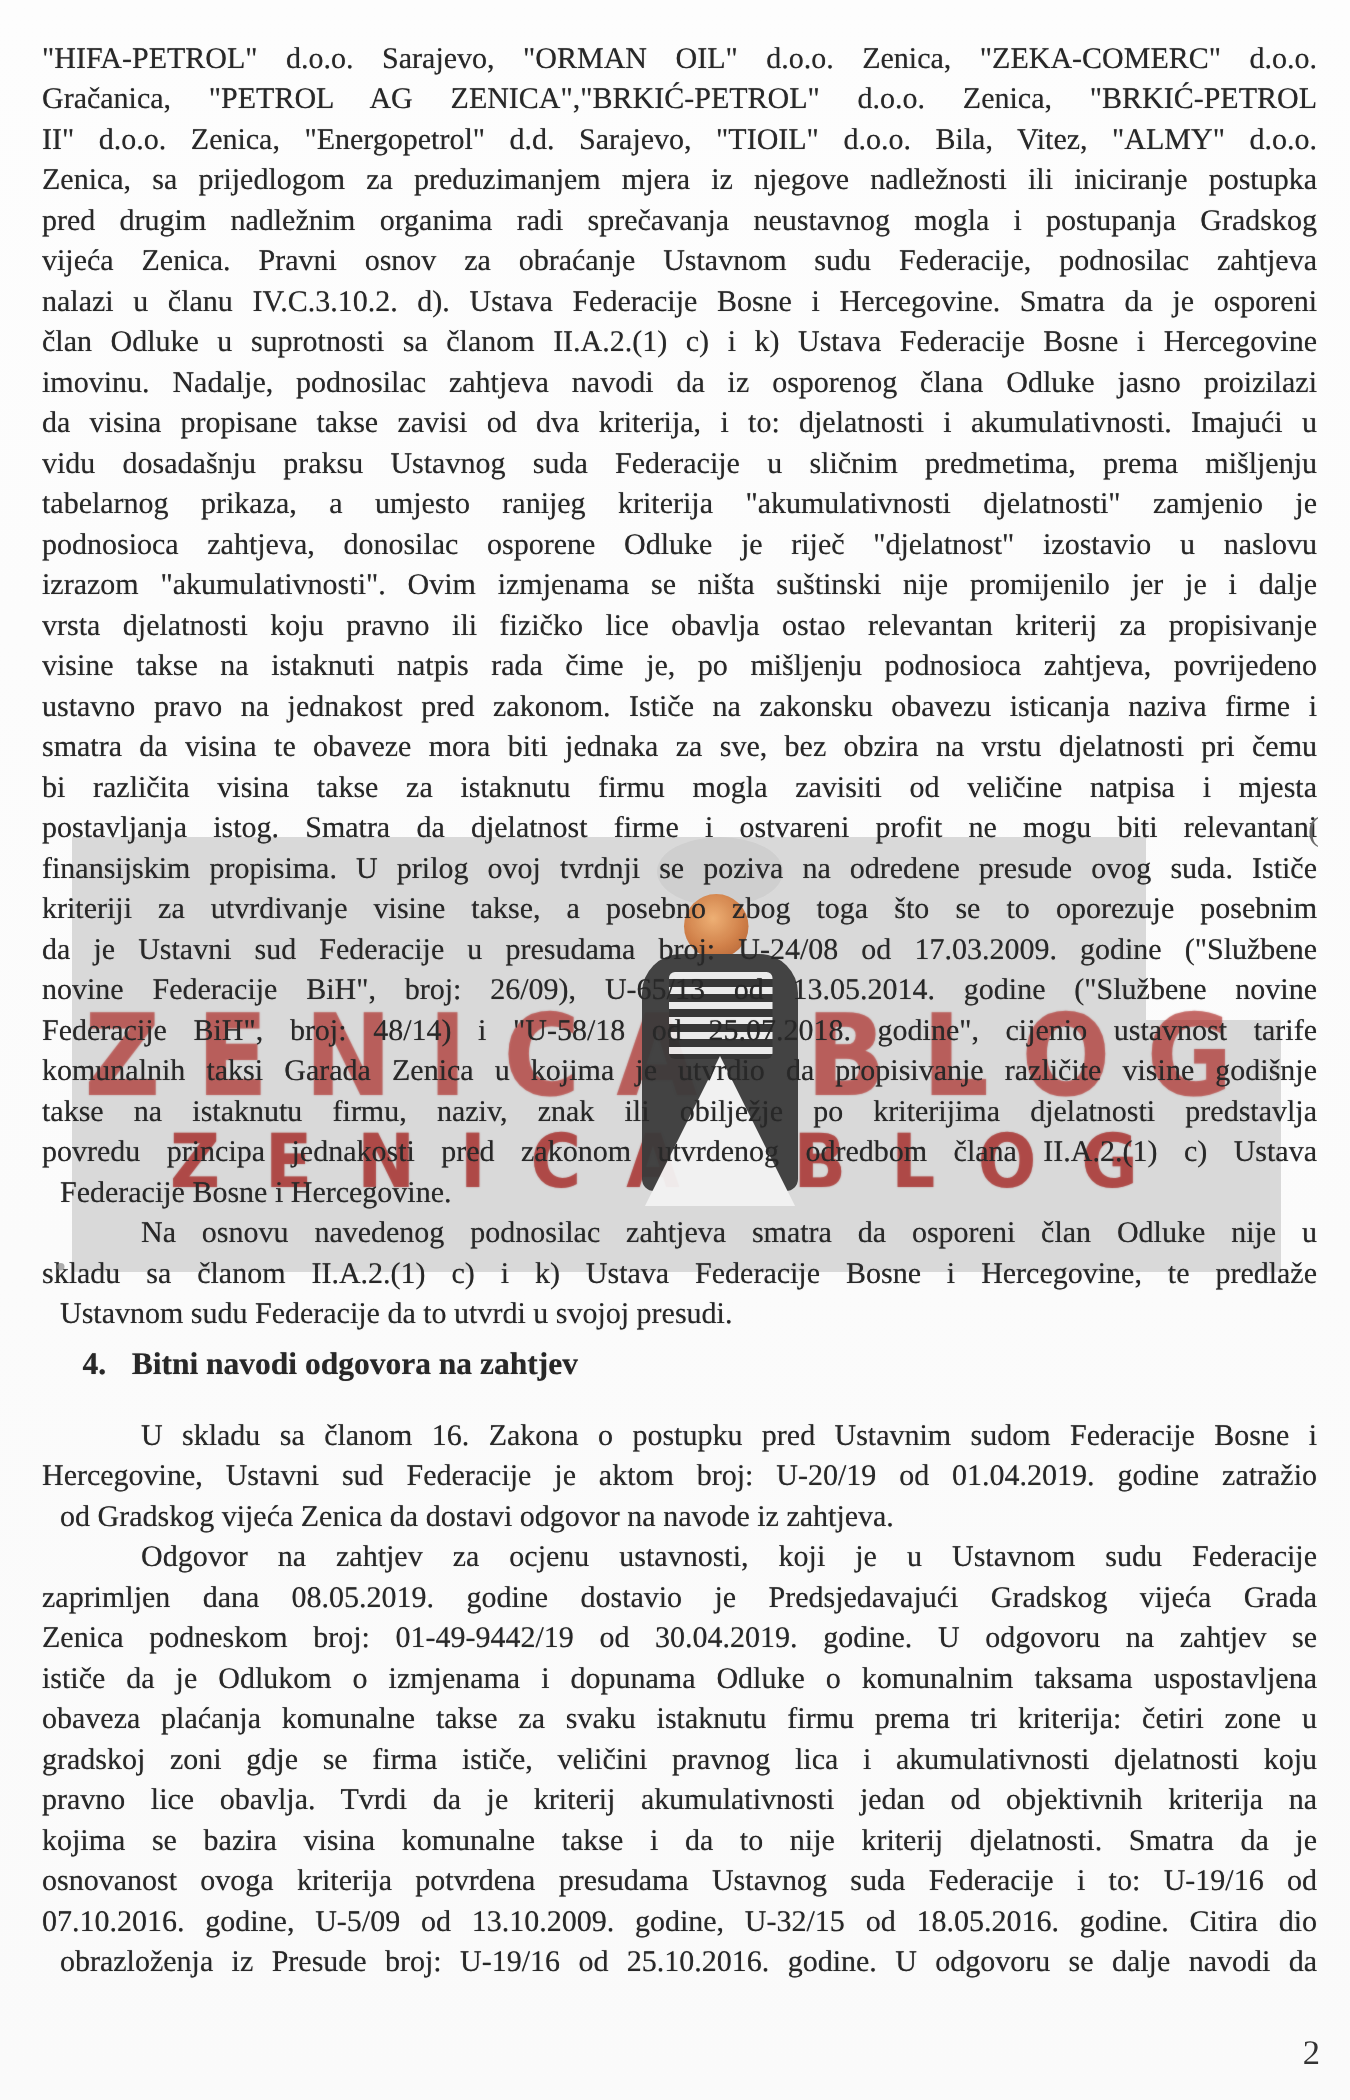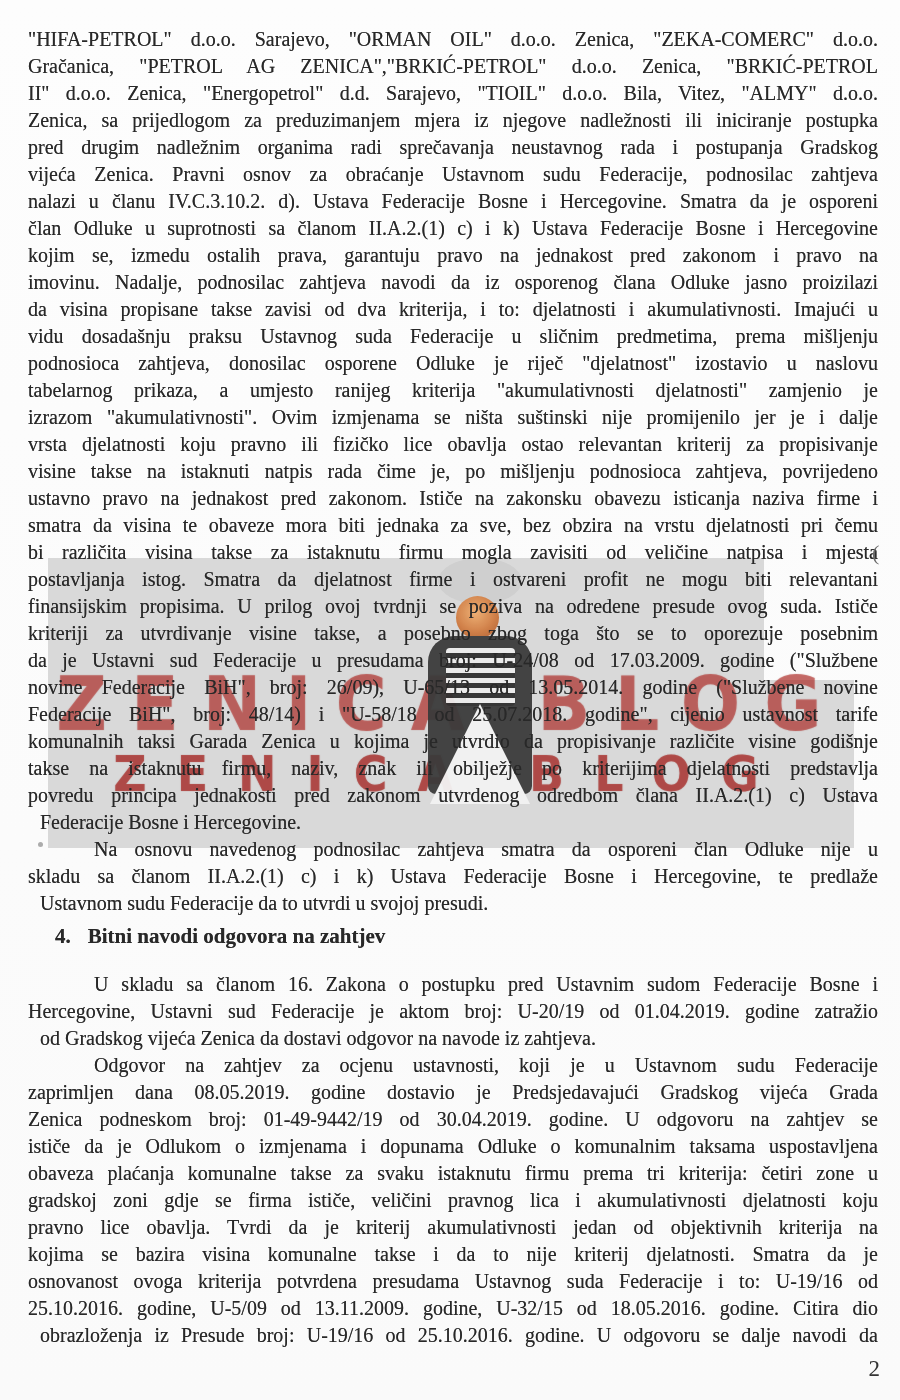--- a/index.html
+++ b/index.html
@@ -151,30 +151,29 @@
     <div class="fig-keys"></div>
     <div class="fig-skirt"></div>
   </div>
 
   <div class="content">
     <div class="para">
         <div class="line">"HIFA-PETROL" d.o.o. Sarajevo, "ORMAN OIL" d.o.o. Zenica, "ZEKA-COMERC" d.o.o.</div>
         <div class="line">Gračanica, "PETROL AG ZENICA","BRKIĆ-PETROL" d.o.o. Zenica, "BRKIĆ-PETROL</div>
         <div class="line">II" d.o.o. Zenica, "Energopetrol" d.d. Sarajevo, "TIOIL" d.o.o. Bila, Vitez, "ALMY" d.o.o.</div>
         <div class="line">Zenica, sa prijedlogom za preduzimanjem mjera iz njegove nadležnosti ili iniciranje postupka</div>
-        <div class="line">pred drugim nadležnim organima radi sprečavanja neustavnog rada i postupanja Gradskog</div>
+        <div class="line">pred drugim nadležnim organima radi sprečavanja neustavnog mogla i postupanja Gradskog</div>
         <div class="line">vijeća Zenica. Pravni osnov za obraćanje Ustavnom sudu Federacije, podnosilac zahtjeva</div>
         <div class="line">nalazi u članu IV.C.3.10.2. d). Ustava Federacije Bosne i Hercegovine. Smatra da je osporeni</div>
         <div class="line">član Odluke u suprotnosti sa članom II.A.2.(1) c) i k) Ustava Federacije Bosne i Hercegovine</div>
-        <div class="line">kojim se, izmedu ostalih prava, garantuju pravo na jednakost pred zakonom i pravo na</div>
         <div class="line">imovinu. Nadalje, podnosilac zahtjeva navodi da iz osporenog člana Odluke jasno proizilazi</div>
         <div class="line">da visina propisane takse zavisi od dva kriterija, i to: djelatnosti i akumulativnosti. Imajući u</div>
         <div class="line">vidu dosadašnju praksu Ustavnog suda Federacije u sličnim predmetima, prema mišljenju</div>
+        <div class="line">tabelarnog prikaza, a umjesto ranijeg kriterija "akumulativnosti djelatnosti" zamjenio je</div>
         <div class="line">podnosioca zahtjeva, donosilac osporene Odluke je riječ "djelatnost" izostavio u naslovu</div>
-        <div class="line">tabelarnog prikaza, a umjesto ranijeg kriterija "akumulativnosti djelatnosti" zamjenio je</div>
         <div class="line">izrazom "akumulativnosti". Ovim izmjenama se ništa suštinski nije promijenilo jer je i dalje</div>
         <div class="line">vrsta djelatnosti koju pravno ili fizičko lice obavlja ostao relevantan kriterij za propisivanje</div>
         <div class="line">visine takse na istaknuti natpis rada čime je, po mišljenju podnosioca zahtjeva, povrijedeno</div>
         <div class="line">ustavno pravo na jednakost pred zakonom. Ističe na zakonsku obavezu isticanja naziva firme i</div>
         <div class="line">smatra da visina te obaveze mora biti jednaka za sve, bez obzira na vrstu djelatnosti pri čemu</div>
         <div class="line">bi različita visina takse za istaknutu firmu mogla zavisiti od veličine natpisa i mjesta</div>
         <div class="line">postavljanja istog. Smatra da djelatnost firme i ostvareni profit ne mogu biti relevantani</div>
         <div class="line">finansijskim propisima. U prilog ovoj tvrdnji se poziva na odredene presude ovog suda. Ističe</div>
         <div class="line">kriteriji za utvrdivanje visine takse, a posebno zbog toga što se to oporezuje posebnim</div>
         <div class="line">da je Ustavni sud Federacije u presudama broj: U-24/08 od 17.03.2009. godine ("Službene</div>
@@ -206,21 +205,21 @@
     <div class="para indent cont">
         <div class="line">Odgovor na zahtjev za ocjenu ustavnosti, koji je u Ustavnom sudu Federacije</div>
         <div class="line">zaprimljen dana 08.05.2019. godine dostavio je Predsjedavajući Gradskog vijeća Grada</div>
         <div class="line">Zenica podneskom broj: 01-49-9442/19 od 30.04.2019. godine. U odgovoru na zahtjev se</div>
         <div class="line">ističe da je Odlukom o izmjenama i dopunama Odluke o komunalnim taksama uspostavljena</div>
         <div class="line">obaveza plaćanja komunalne takse za svaku istaknutu firmu prema tri kriterija: četiri zone u</div>
         <div class="line">gradskoj zoni gdje se firma ističe, veličini pravnog lica i akumulativnosti djelatnosti koju</div>
         <div class="line">pravno lice obavlja. Tvrdi da je kriterij akumulativnosti jedan od objektivnih kriterija na</div>
         <div class="line">kojima se bazira visina komunalne takse i da to nije kriterij djelatnosti. Smatra da je</div>
         <div class="line">osnovanost ovoga kriterija potvrdena presudama Ustavnog suda Federacije i to: U-19/16 od</div>
-        <div class="line">25.10.2016. godine, U-5/09 od 13.11.2009. godine, U-32/15 od 18.05.2016. godine. Citira dio</div>
+        <div class="line">07.10.2016. godine, U-5/09 od 13.10.2009. godine, U-32/15 od 18.05.2016. godine. Citira dio</div>
         <div class="line last">obrazloženja iz Presude broj: U-19/16 od 25.10.2016. godine. U odgovoru se dalje navodi da</div>
       </div>
   </div>
 
   <div class="speck"></div>
   <div class="stray-mark">(</div>
 
   <div class="page-number">2</div>
 </div>
 

